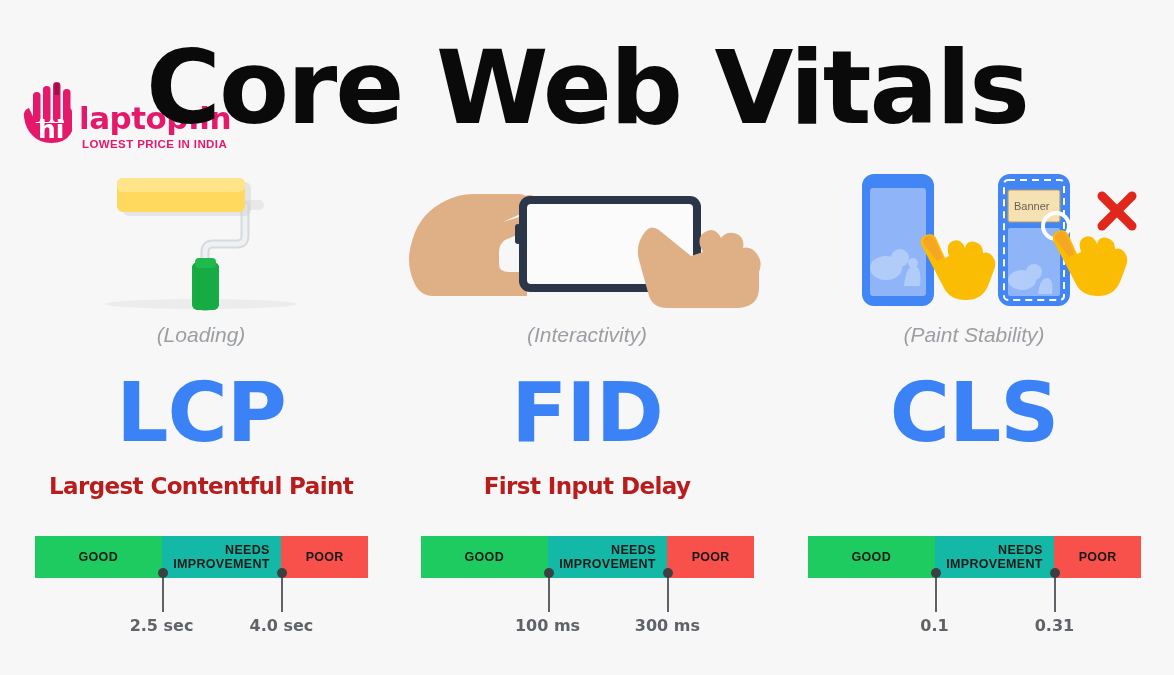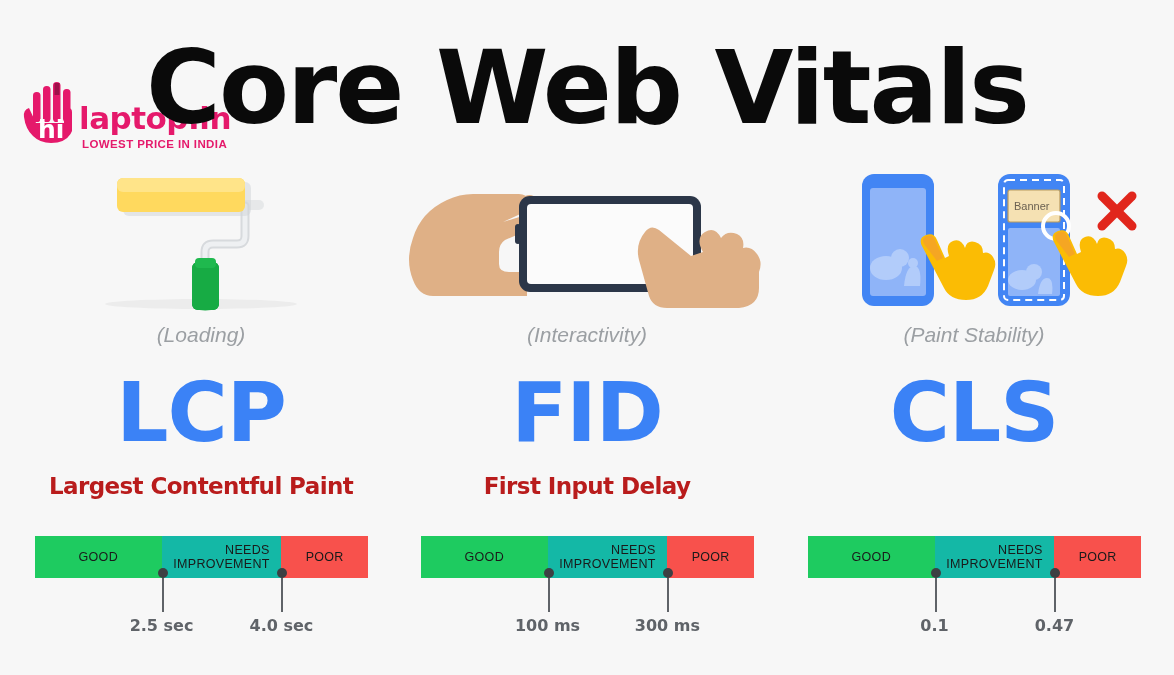--- a/index.html
+++ b/index.html
@@ -142,21 +142,21 @@
     display: flex;
     width: 333px;
     height: 42px;
   }
   .seg {
     display: flex;
     align-items: center;
     justify-content: center;
     text-align: center;
     font-family: "Liberation Sans", sans-serif;
-    font-weight: normal;
+    font-weight: bold;
     font-size: 12.5px;
     line-height: 14px;
     letter-spacing: 0.3px;
     color: #1a1a1a;
   }
   .seg-good { background: #1ecb60; }
   .seg-ni   { background: #14b8a6; text-align: right; }
   .seg-poor { background: #f8514c; }
 
   .marker {
@@ -362,17 +362,17 @@
           <span>
             <span>NEEDS</span><br>
             <span>IMPROVEMENT</span>
           </span>
         </div>
         <div class="seg seg-poor" style="width:26%">POOR</div>
       </div>
       <div class="marker" style="left:38%"></div>
       <div class="marker" style="left:74%"></div>
       <div class="ticklabel" style="left:38%">0.1</div>
-      <div class="ticklabel" style="left:74%">0.47</div>
+      <div class="ticklabel" style="left:74%">0.31</div>
     </div>
   </div>
 
 </div>
 
 </body></html>

